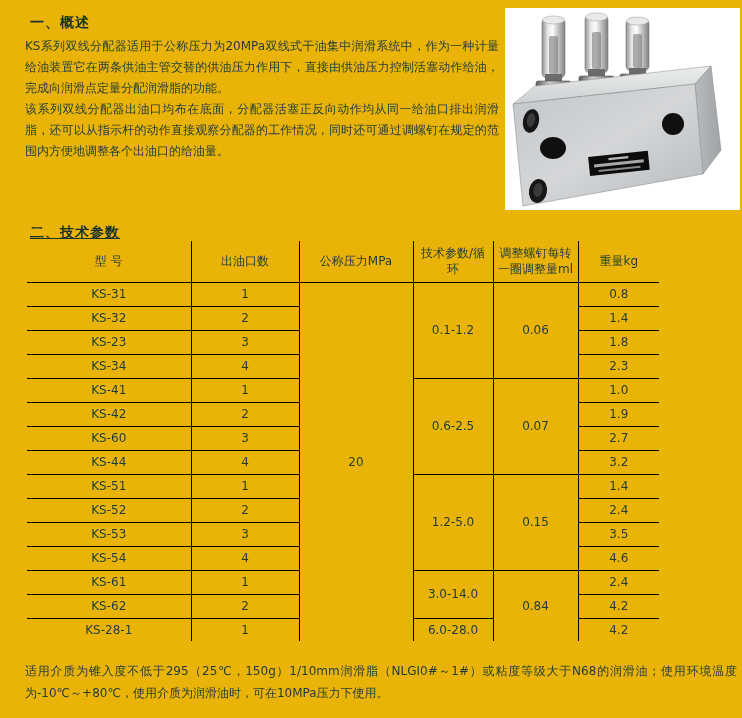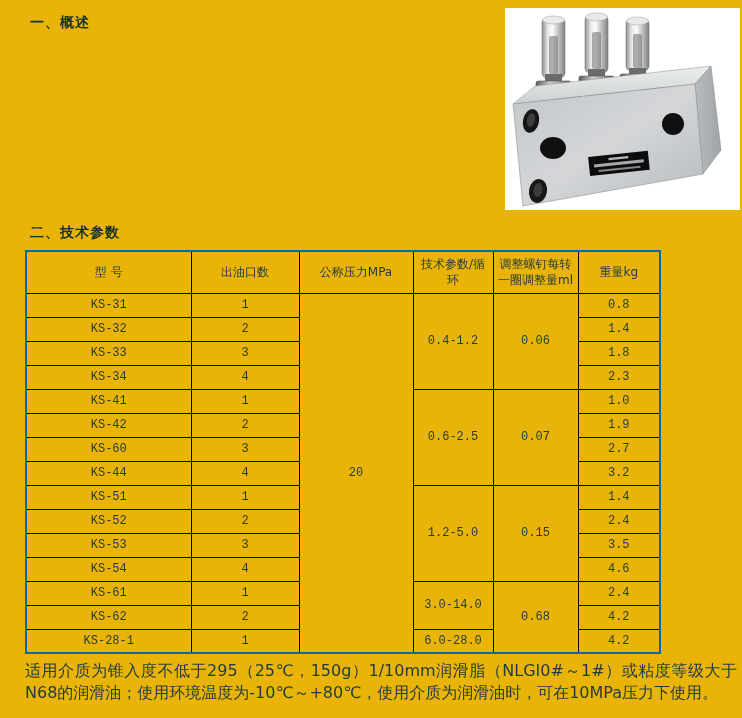--- a/index.html
+++ b/index.html
@@ -15,75 +15,79 @@
   }
   .sec-heading {
     position: absolute;
     left: 30px;
     font-size: 14px;
     font-weight: bold;
     color: #16322f;
     letter-spacing: 1px;
   }
   #overview-heading { top: 14px; }
-  #tech-heading { top: 224px; }
+  #tech-heading { top: 224px; text-decoration: underline; }
   .overview-text {
     position: absolute;
     left: 25px;
     top: 36px;
     width: 474px;
     font-size: 12px;
     line-height: 21px;
     text-align: justify;
   }
   .photo-wrap {
     position: absolute;
     left: 505px;
     top: 8px;
     width: 235px;
     height: 202px;
     background: #ffffff;
   }
   .spec-table {
     position: absolute;
     left: 25px;
-    top: 250px;
+    top: 239px;
     width: 634px;
     border-collapse: collapse;
     table-layout: fixed;
-    border: 2px solid #0369a1;
+    border: 2px solid #eab308;
     font-size: 12px;
     color: #1e3c3c;
   }
   .spec-table th, .spec-table td {
     border: 1px solid #000000;
     text-align: center;
     vertical-align: middle;
     font-weight: normal;
     padding: 0 2px;
   }
   .spec-table th { height: 42px; line-height: 16px; }
-  .spec-table td { height: 24px; font-family: Liberation Mono, monospace; }
+  .spec-table td { height: 24px; }
   .footnote {
     position: absolute;
     left: 25px;
     top: 660px;
     width: 712px;
-    font-size: 16px;
+    font-size: 12px;
     line-height: 22px;
     text-align: justify;
   }
 </style>
 </head>
 <body>
 
 <div class="page">
 
   <div class="sec-heading" id="overview-heading">一、概述</div>
 
+  <div class="overview-text">
+    <div>KS系列双线分配器适用于公称压力为20MPa双线式干油集中润滑系统中，作为一种计量给油装置它在两条供油主管交替的供油压力作用下，直接由供油压力控制活塞动作给油，完成向润滑点定量分配润滑脂的功能。</div>
+    <div>该系列双线分配器出油口均布在底面，分配器活塞正反向动作均从同一给油口排出润滑脂，还可以从指示杆的动作直接观察分配器的工作情况，同时还可通过调螺钉在规定的范围内方便地调整各个出油口的给油量。</div>
+  </div>
 
   <div class="photo-wrap">
     <svg width="235" height="202" viewBox="0 0 235 202" xmlns="http://www.w3.org/2000/svg">
       <defs>
         <linearGradient id="gChrome" x1="0" y1="0" x2="1" y2="0">
           <stop offset="0" stop-color="#8f8f8f"></stop>
           <stop offset="0.25" stop-color="#e8e8e8"></stop>
           <stop offset="0.45" stop-color="#fdfdfd"></stop>
           <stop offset="0.7" stop-color="#c4c4c4"></stop>
           <stop offset="1" stop-color="#808080"></stop>
@@ -182,31 +186,31 @@
           <th>技术参数/循环</th>
           <th>调整螺钉每转一圈调整量ml</th>
           <th>重量kg</th>
         </tr>
     </thead>
     <tbody id="spec-body">
         <tr>
           <td>KS-31</td>
           <td>1</td>
           <td rowspan="15">20</td>
-          <td rowspan="4">0.4-1.2</td>
+          <td rowspan="4">0.1-1.2</td>
           <td rowspan="4">0.06</td>
           <td>0.8</td>
         </tr>
         <tr>
           <td>KS-32</td>
           <td>2</td>
           <td>1.4</td>
         </tr>
         <tr>
-          <td>KS-33</td>
+          <td>KS-23</td>
           <td>3</td>
           <td>1.8</td>
         </tr>
         <tr>
           <td>KS-34</td>
           <td>4</td>
           <td>2.3</td>
         </tr>
         <tr>
           <td>KS-41</td>
@@ -249,21 +253,21 @@
         </tr>
         <tr>
           <td>KS-54</td>
           <td>4</td>
           <td>4.6</td>
         </tr>
         <tr>
           <td>KS-61</td>
           <td>1</td>
           <td rowspan="2">3.0-14.0</td>
-          <td rowspan="3">0.68</td>
+          <td rowspan="3">0.84</td>
           <td>2.4</td>
         </tr>
         <tr>
           <td>KS-62</td>
           <td>2</td>
           <td>4.2</td>
         </tr>
         <tr>
           <td>KS-28-1</td>
           <td>1</td>

